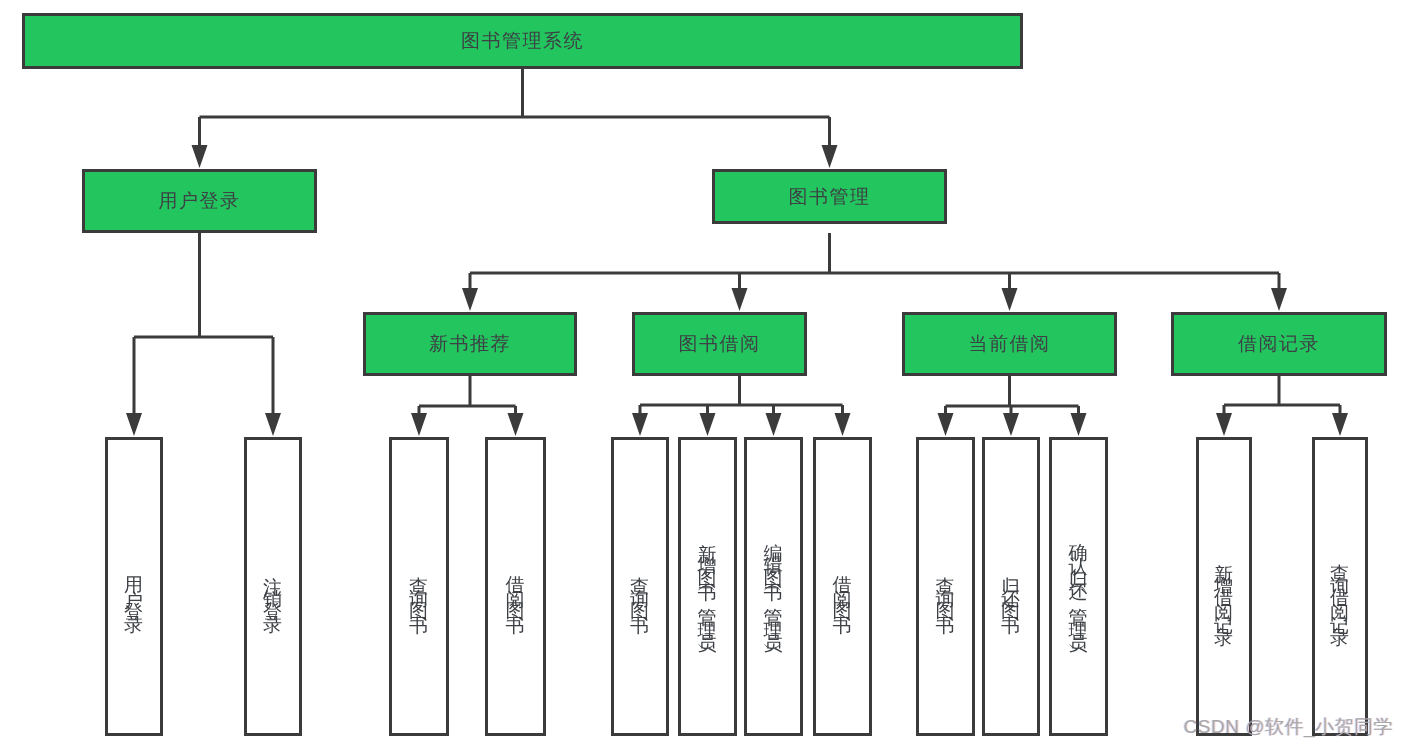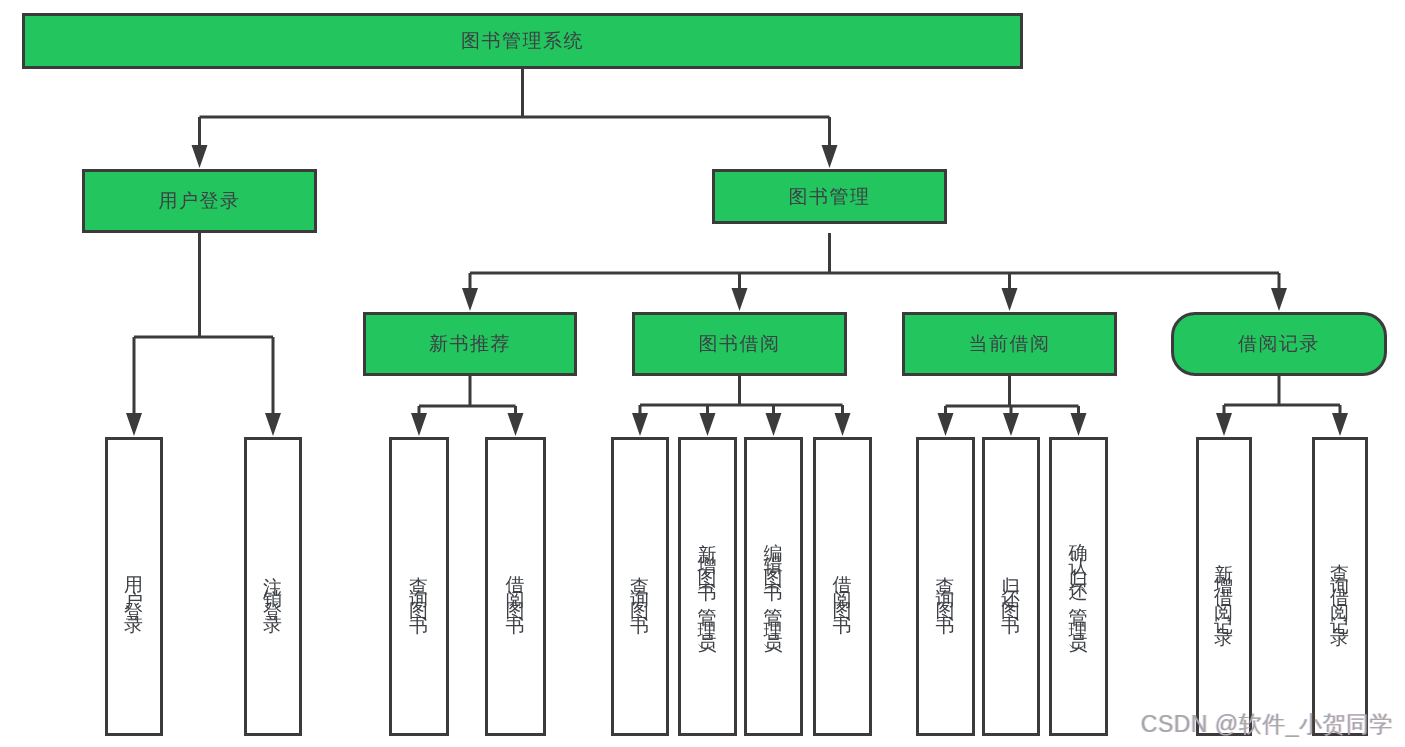--- a/index.html
+++ b/index.html
@@ -27,21 +27,21 @@
     border:3px solid var(--line);box-sizing:border-box;
     display:flex;align-items:center;justify-content:center;z-index:2;
   }
   .leaf>span{
     writing-mode:vertical-rl;text-orientation:mixed;
     font-size:19px;letter-spacing:13px;line-height:1;
     color:var(--text);white-space:nowrap;
   }
   .watermark{
     position:absolute;right:12px;bottom:7px;z-index:5;
-    font-size:23px;color:var(--wm);letter-spacing:0.5px;
+    font-size:19px;color:var(--wm);letter-spacing:0.5px;
     text-shadow:1px 0 rgba(205,92,92,.25),-1px 0 rgba(70,110,255,.2);
   }
 </style>
 </head>
 <body>
 
 <div class="canvas">
 
   <svg class="connector-layer" viewBox="0 0 1405 747" xmlns="http://www.w3.org/2000/svg">
 
@@ -80,23 +80,23 @@
       M1216 413 L1232 413 L1224 436 Z
       M1332 413 L1348 413 L1340 436 Z"></path>
   </svg>
 
   <div class="hbox" style="left:22px;top:13px;width:1001px;height:56px;">图书管理系统</div>
 
   <div class="hbox" style="left:82px;top:169px;width:235px;height:64px;">用户登录</div>
   <div class="hbox" style="left:712px;top:169px;width:235px;height:55px;">图书管理</div>
 
   <div class="hbox" style="left:363px;top:312px;width:214px;height:64px;">新书推荐</div>
-  <div class="hbox" style="left:632px;top:312px;width:215px;height:64px;">图书借阅</div>
+  <div class="hbox" style="left:632px;top:312px;width:175px;height:64px;">图书借阅</div>
   <div class="hbox" style="left:902px;top:312px;width:215px;height:64px;">当前借阅</div>
-  <div class="hbox" style="left:1171px;top:312px;width:216px;height:64px;border-radius:24px;">借阅记录</div>
+  <div class="hbox" style="left:1171px;top:312px;width:216px;height:64px;">借阅记录</div>
 
   <div class="leaf" style="left:105px;width:58px;">
     <span>用户登录</span>
   </div>
   <div class="leaf" style="left:244px;width:58px;">
     <span>注销登录</span>
   </div>
 
   <div class="leaf" style="left:389px;width:60px;">
     <span>查询图书</span>

